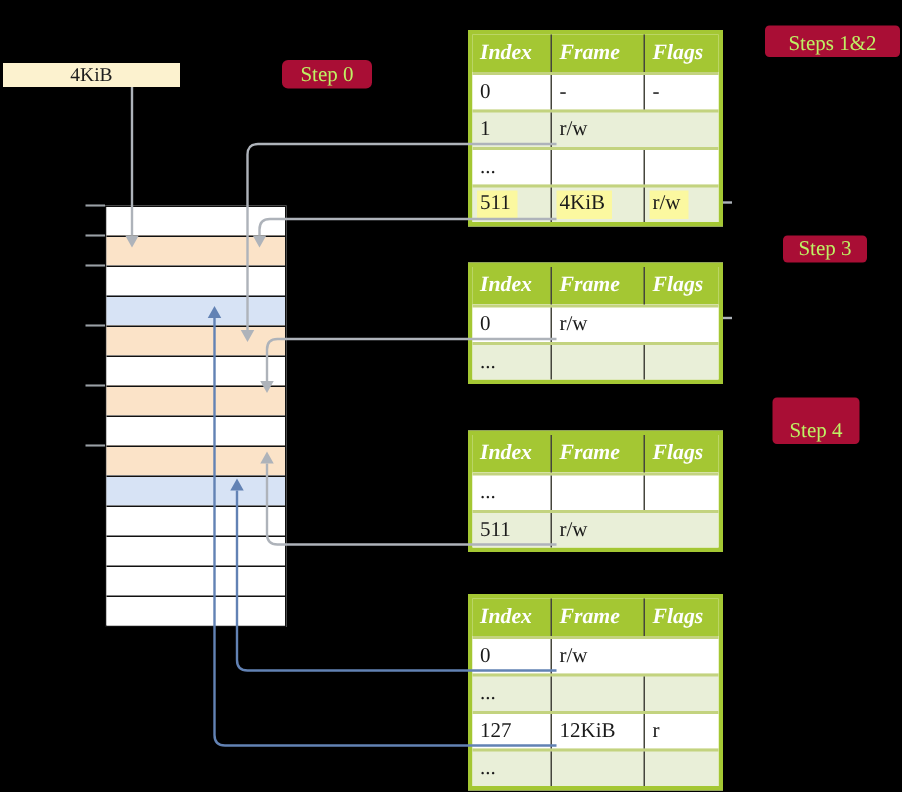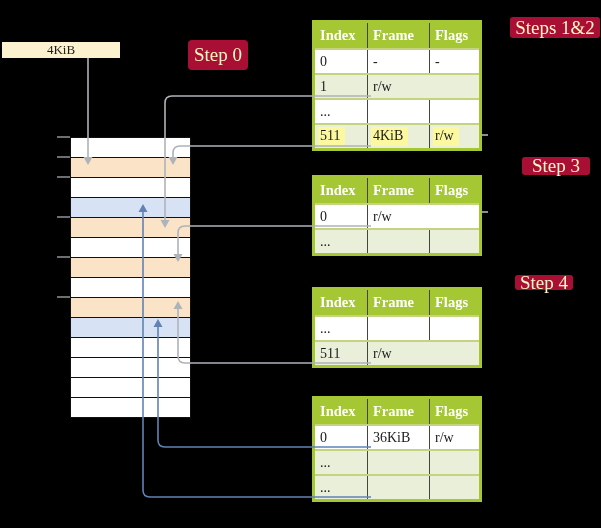--- a/index.html
+++ b/index.html
@@ -9,28 +9,28 @@
     font-family:"Liberation Serif","DejaVu Serif",serif;
   }
   
   .frame-box{
     position:absolute;left:2px;top:42px;width:118px;height:16px;
     background:var(--cream,#fcf2cf);color:#1d1d1d;font-size:13px;
     display:flex;align-items:center;justify-content:center;
   }
   
   .steplabel{
-    position:absolute;background:var(--dark-red,#a90e35);color:#fef9c3;
-    font-size:19px;display:flex;align-items:center;justify-content:center;
+    position:absolute;background:var(--dark-red,#a90e35);color:#bef264;
+    font-size:14px;display:flex;align-items:flex-end;justify-content:center;
     border-radius:4px;white-space:nowrap;
   }
-  #step0  {left:188px;top:40px; width:60px;height:30px;}
+  #step0  {left:188px;top:40px; width:60px;height:19px;}
   #steps12{left:510px;top:17px; width:90px;height:21px;border-radius:3px;}
-  #step3  {left:522px;top:157px;width:68px;height:18px;border-radius:3px;}
-  #step4  {left:515px;top:265px;width:58px;height:15px;border-radius:3px;margin-top:10px;}
+  #step3  {left:522px;top:157px;width:56px;height:18px;border-radius:3px;}
+  #step4  {left:515px;top:265px;width:58px;height:31px;border-radius:3px;}
   
   .stack{
     position:absolute;left:70px;top:137px;width:121px;height:281px;
     box-sizing:border-box;border:1px solid #101010;background:#fff;
     display:flex;flex-direction:column;
   }
   .srow{flex:1;border-top:1px solid #101010;}
   .srow:first-child{border-top:none;}
   .s-white {background:#ffffff;}
   .s-orange{background:var(--row-orange,#fbe3c8);}
@@ -47,21 +47,21 @@
   }
   .trow.thead{background:var(--header-green,#a4c733);}
   .trow.body{border-top:2px solid var(--row-divider,#c3d37f);}
   .trow.shaded{background:var(--row-green,#e9efd8);}
   .tcell{
     box-sizing:border-box;display:flex;align-items:center;
     padding-left:5px;font-size:14px;color:var(--cell-text,#1a1a1a);
     border-left:1px solid var(--col-divider,#45453c);overflow:hidden;
   }
   .tcell:first-child{border-left:none;}
-  .trow.thead .tcell{color:#fff;font-weight:bold;font-size:14.5px;}
+  .trow.thead .tcell{color:#fff;font-weight:bold;font-size:14.5px;font-style:italic;}
   .hl{background:var(--yellow-highlight,#fbf8a0);padding:1px 5px 2px 2px;margin-left:-2px;}
   
   #overlay{position:absolute;left:0;top:0;pointer-events:none;}
   .gl{stroke:var(--gray-line,#aeb3ba);stroke-width:1.6;fill:none;}
   .bl{stroke:var(--blue-line,#6282b4);stroke-width:1.6;fill:none;}
   .gf{fill:var(--gray-line,#aeb3ba);}
   .bf{fill:var(--blue-line,#6282b4);}
   .tick{stroke:#9aa0a6;stroke-width:1.4;}
 </style>
 </head>
@@ -195,32 +195,40 @@
       <div class="trow thead">
         <div class="tcell">Index</div>
         <div class="tcell">Frame</div>
         <div class="tcell">Flags</div>
       </div>
       <div class="trow body">
         <div class="tcell">
           <span>0</span>
         </div>
         <div class="tcell">
-          <span>36KiB</span>
-        </div>
-        <div class="tcell">
-          <span>r/w</span>
-        </div>
-      </div>
-      <div class="trow body shaded">
-        <div class="tcell">
-          <span>...</span>
-        </div>
-        <div class="tcell"></div>
-        <div class="tcell"></div>
+          <span>r/w</span>
+        </div>
+      </div>
+      <div class="trow body shaded">
+        <div class="tcell">
+          <span>...</span>
+        </div>
+        <div class="tcell"></div>
+        <div class="tcell"></div>
+      </div>
+      <div class="trow body">
+        <div class="tcell">
+          <span>127</span>
+        </div>
+        <div class="tcell">
+          <span>12KiB</span>
+        </div>
+        <div class="tcell">
+          <span>r</span>
+        </div>
       </div>
       <div class="trow body shaded">
         <div class="tcell">
           <span>...</span>
         </div>
         <div class="tcell"></div>
         <div class="tcell"></div>
       </div>
     </div>
 

